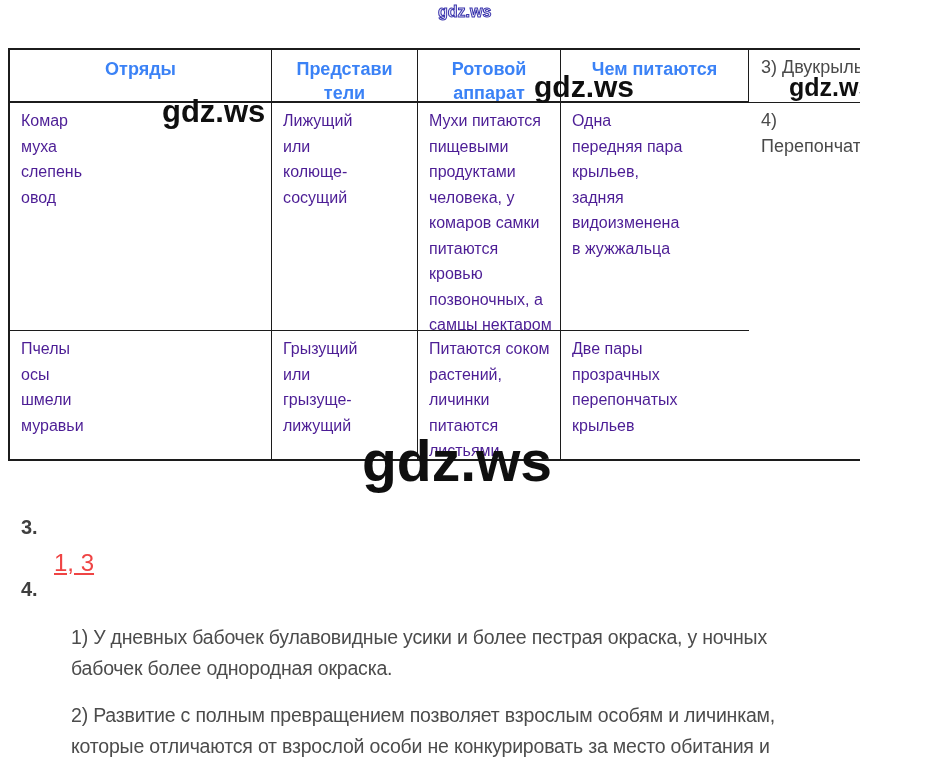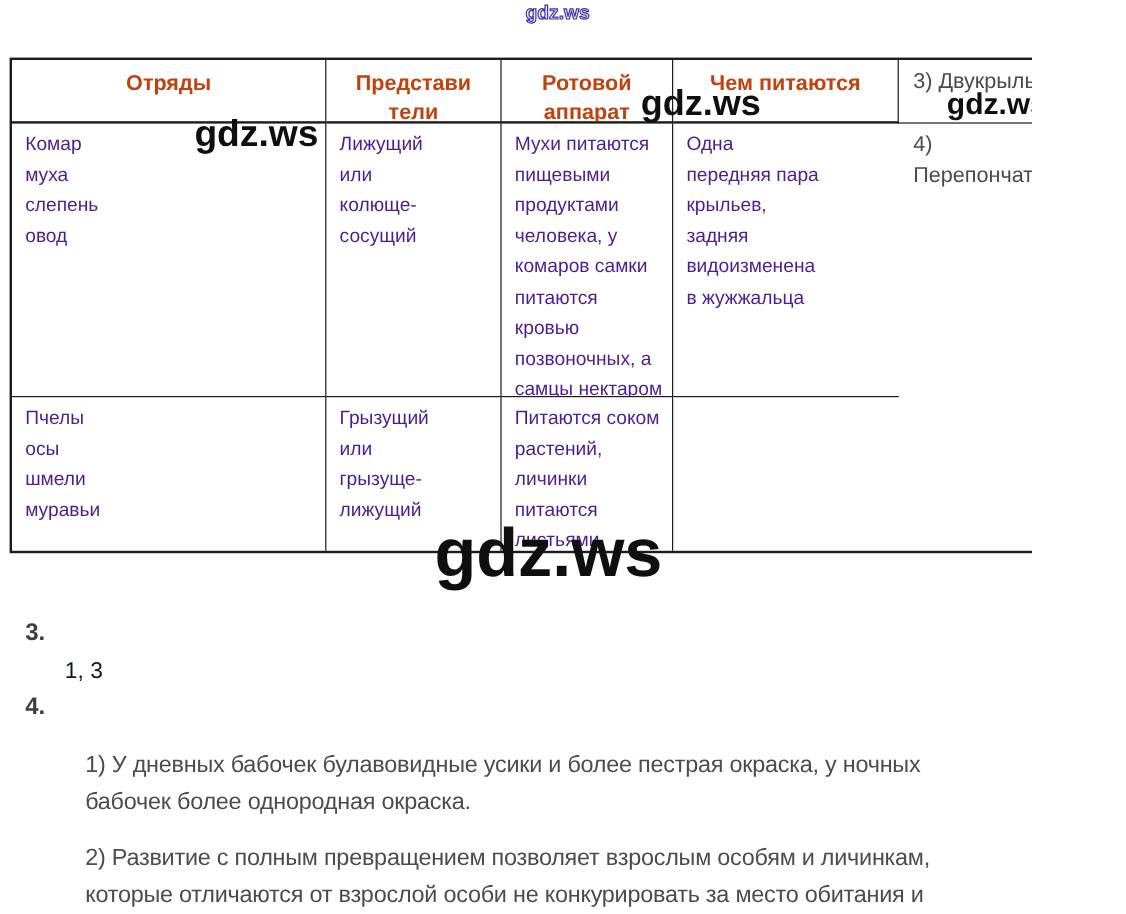--- a/index.html
+++ b/index.html
@@ -31,21 +31,21 @@
     border-bottom: 1px solid #1c1c1c;
     white-space: pre-line;
     overflow: hidden;
   }
   .cell.last-col { border-right: none; }
   .cell.last-row { border-bottom: none; }
   .th {
     font-weight: bold;
     font-size: 18px;
     line-height: 24px;
-    color: #c2410c;
+    color: #3b82f6;
     text-align: center;
     padding-top: 7px;
     border-bottom-width: 2px;
   }
   .td {
     font-size: 16px;
     line-height: 25.5px;
     color: #4c1d95;
     padding: 5px 8px 0 11px;
   }
@@ -77,22 +77,23 @@
     left: 21px;
     font-size: 20px;
     font-weight: bold;
     color: #3f3f3f;
   }
   .ans-label.q3 { top: 516px; }
   .ans-label.q4 { top: 578px; }
   .ans-short {
     position: absolute;
     left: 54px; top: 549px;
-    font-size: 19px;
-    color: #0f172a;
+    font-size: 24px;
+    color: #ef4444;
+    text-decoration: underline;
   }
   .ans-long {
     position: absolute;
     left: 54px; top: 605px;
     width: 840px;
     font-size: 19.5px;
     line-height: 30.5px;
     letter-spacing: -0.2px;
     color: #4c4c4c;
   }
@@ -149,20 +150,24 @@
 муравьи</div>
     <div class="cell td last-row">Грызущий
 или
 грызуще-
 лижущий</div>
     <div class="cell td last-row">Питаются соком
 растений,
 личинки
 питаются
 листьями</div>
+    <div class="cell td last-col last-row">Две пары
+прозрачных
+перепончатых
+крыльев</div>
   </div>
 
   <div class="wm wm-header-mid">gdz.ws</div>
   <div class="wm wm-header-right">gdz.ws</div>
   <div class="wm wm-row">gdz.ws</div>
   <div class="wm wm-big">gdz.ws</div>
 
   <div class="ans-label q3">3.</div>
   <div class="ans-short">1, 3</div>
   <div class="ans-label q4">4.</div>

